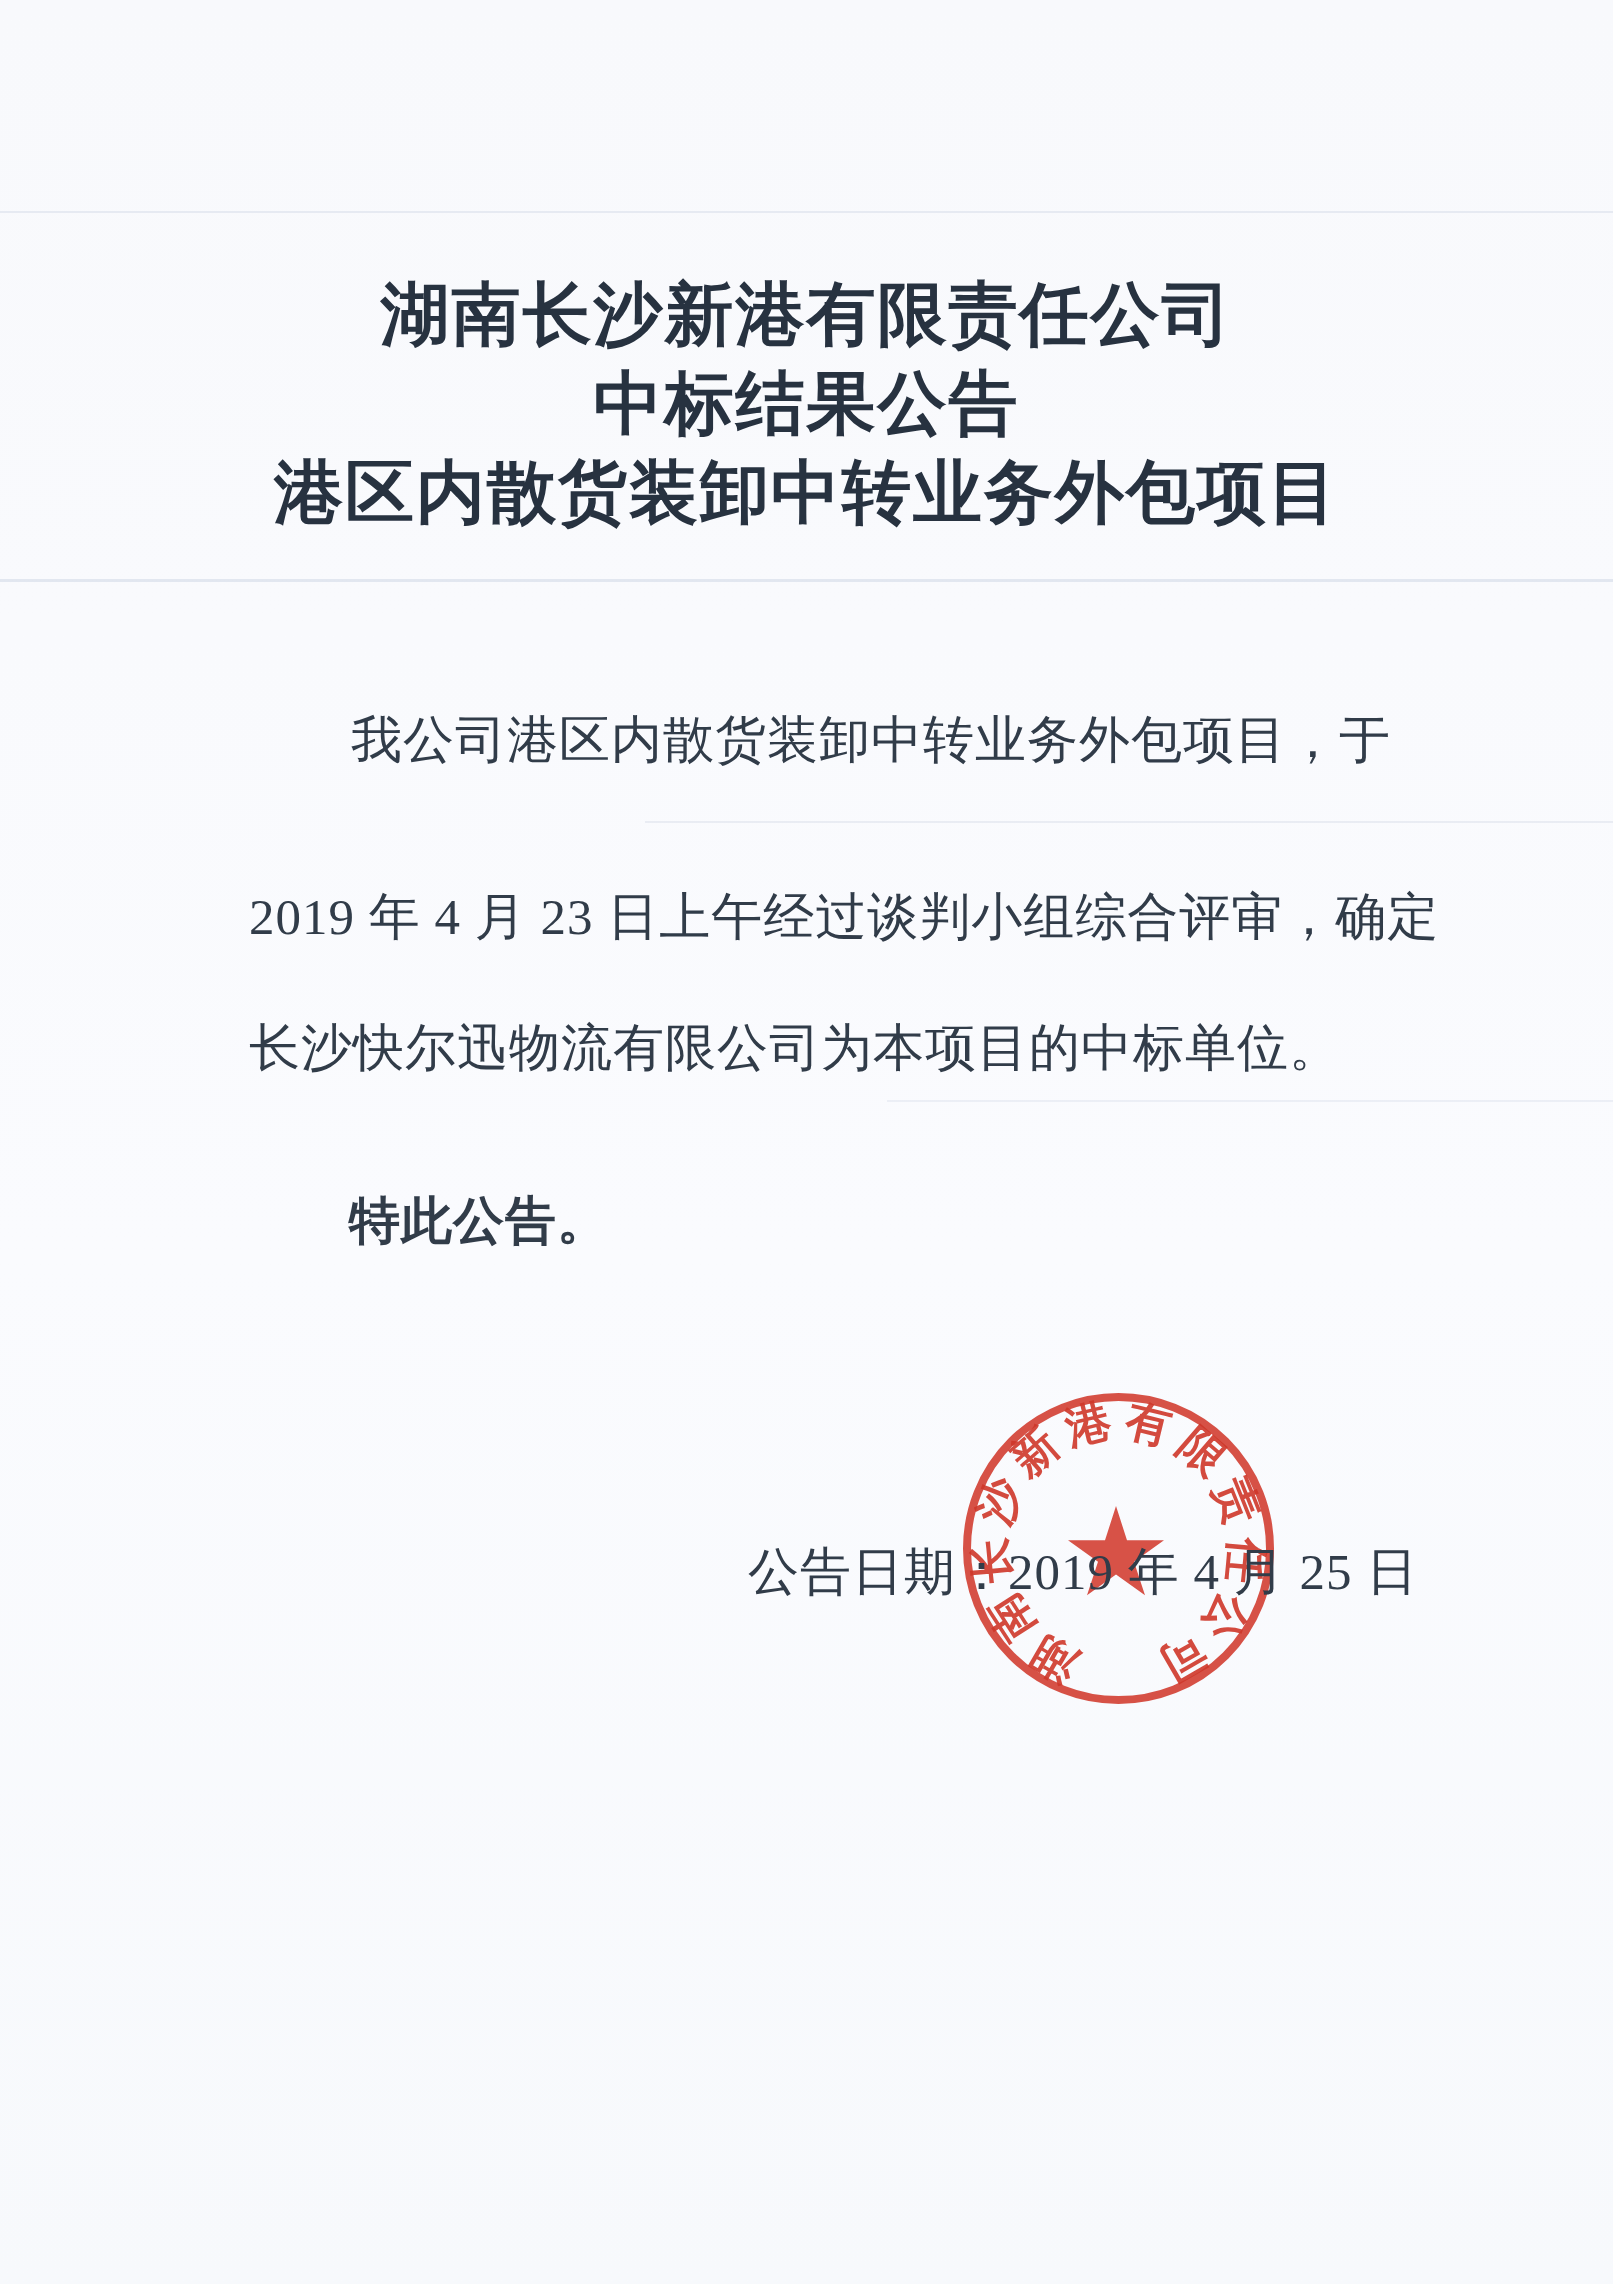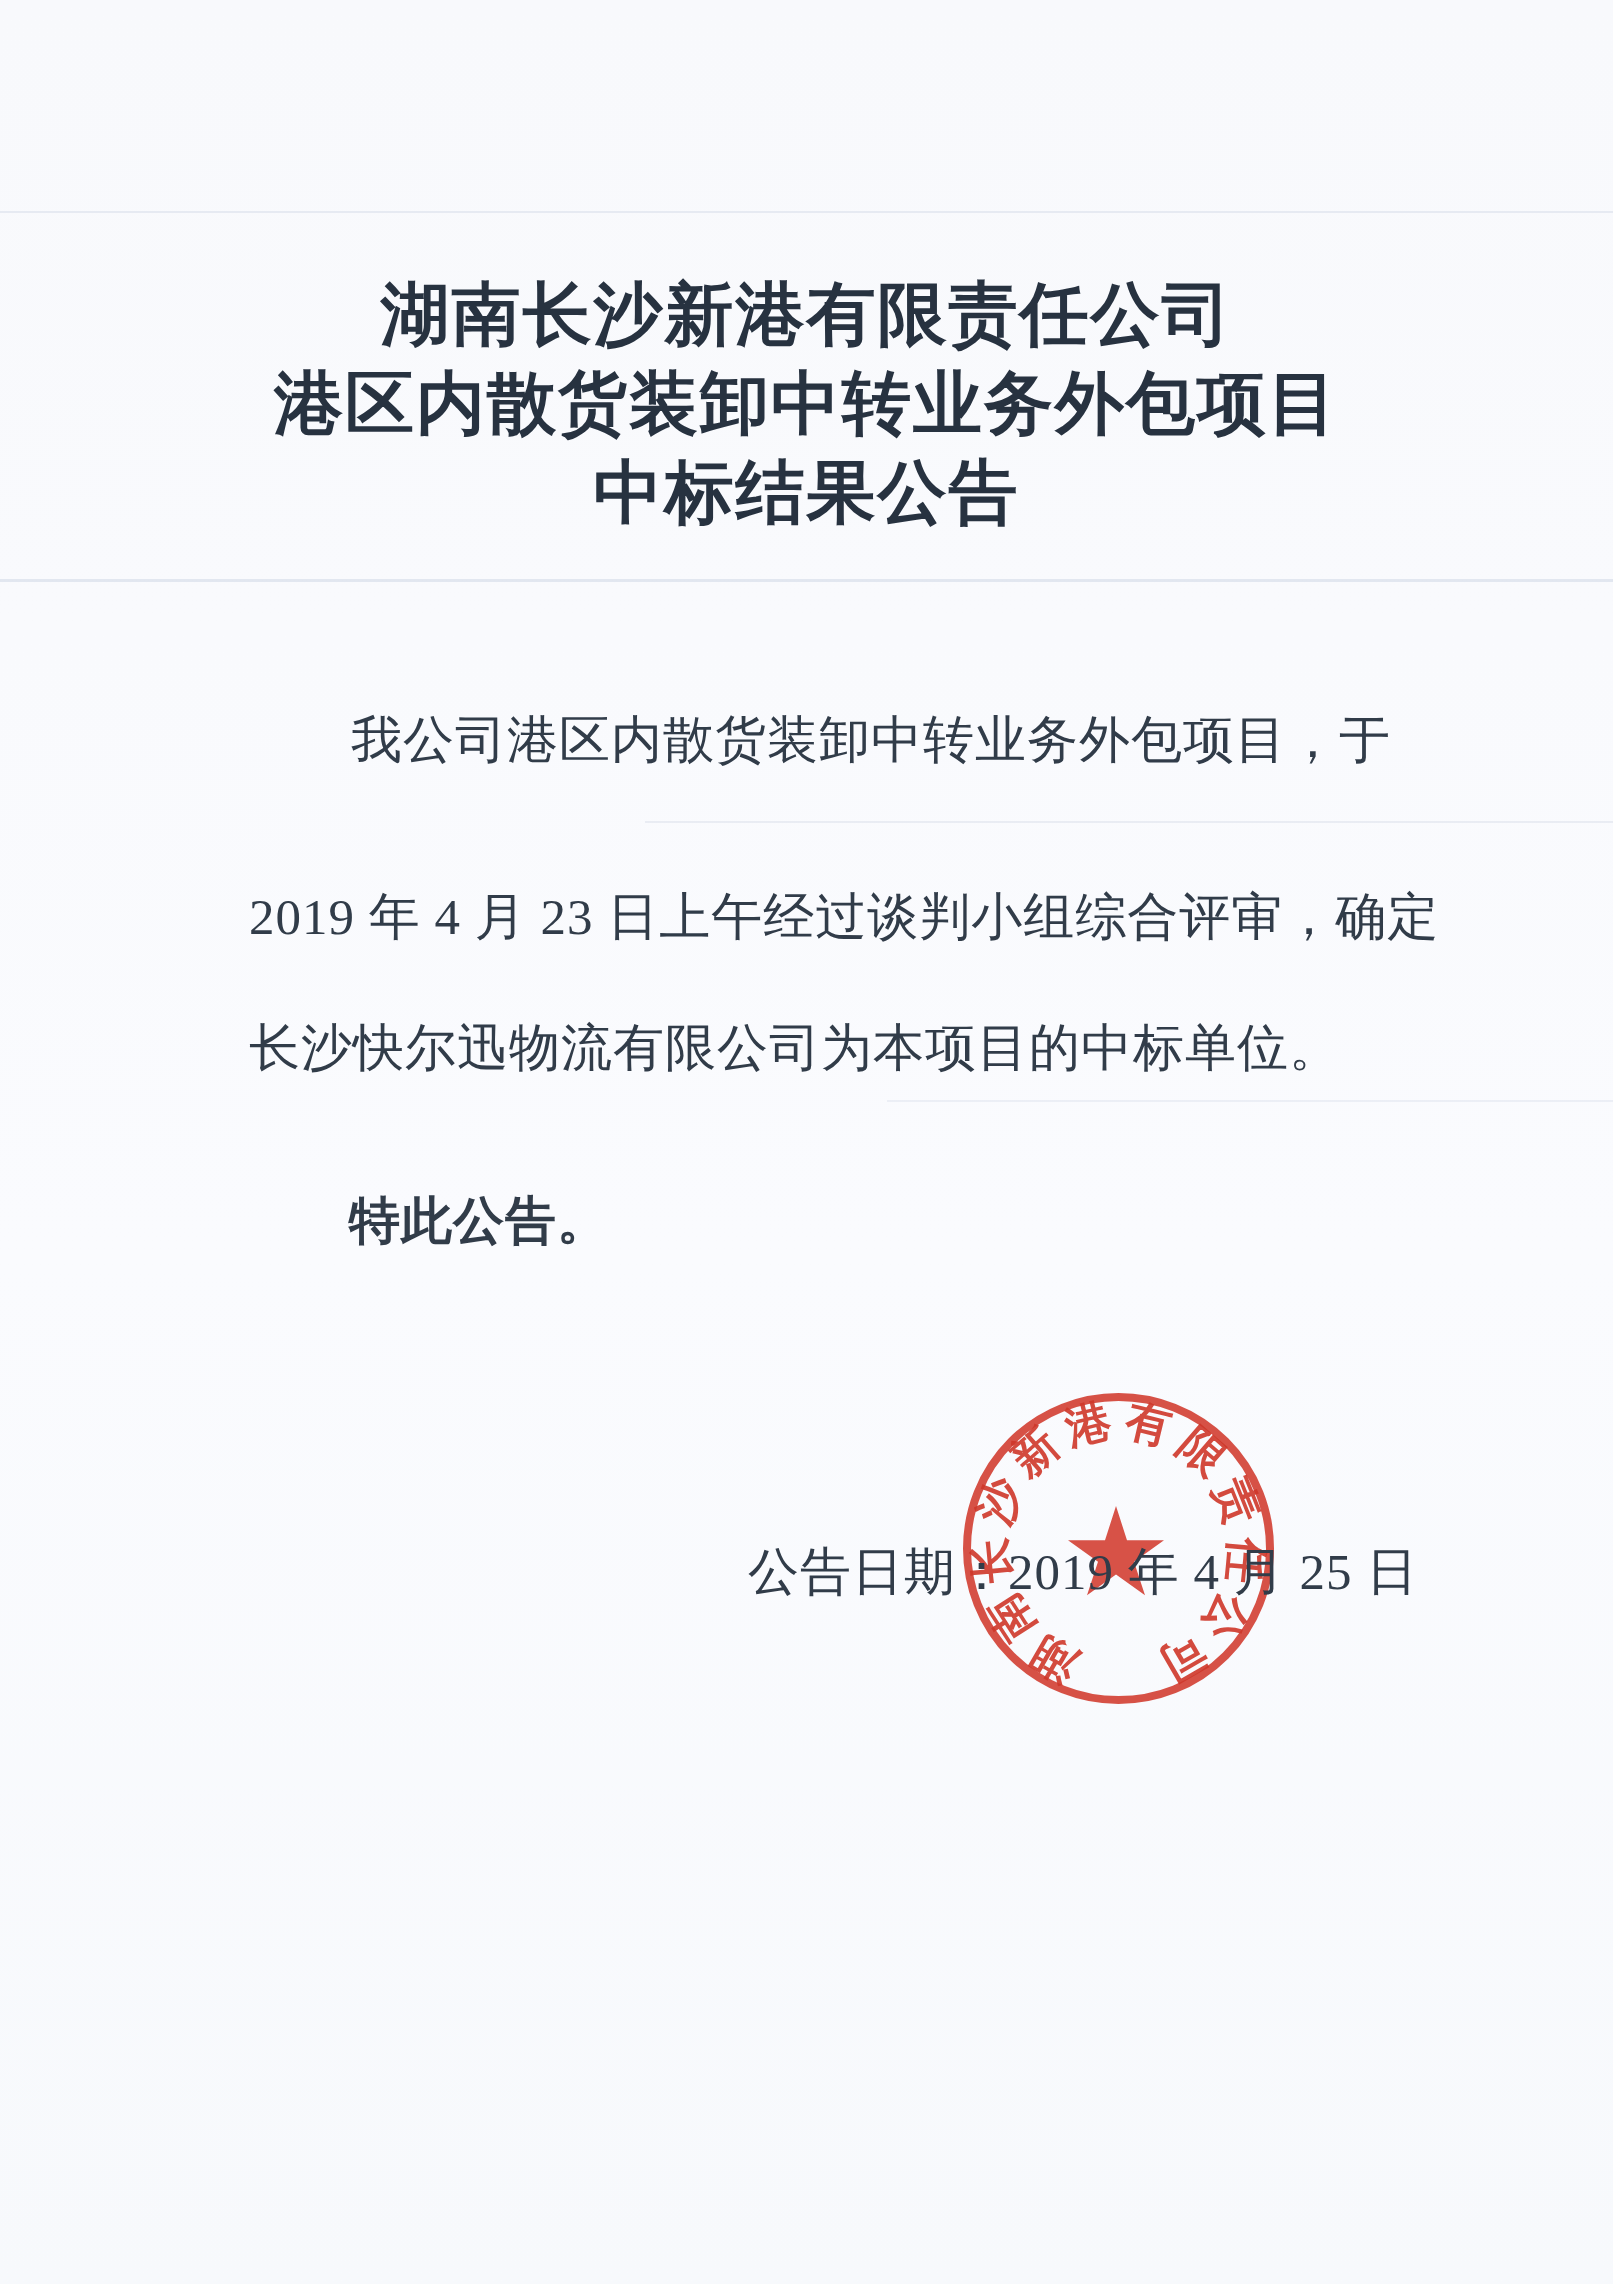--- a/index.html
+++ b/index.html
@@ -70,22 +70,22 @@
 
 <div class="page">
 
   <div class="streak s1"></div>
   <div class="streak s2"></div>
   <div class="streak s3"></div>
   <div class="streak s4"></div>
 
   <div class="title-block">
     <div>湖南长沙新港有限责任公司</div>
+    <div>中标结果公告</div>
     <div>港区内散货装卸中转业务外包项目</div>
-    <div>中标结果公告</div>
   </div>
 
   <div class="body-line p1">我公司港区内散货装卸中转业务外包项目，于</div>
   <div class="body-line p2">2019 年 4 月 23 日上午经过谈判小组综合评审，确定</div>
   <div class="body-line p3">长沙快尔迅物流有限公司为本项目的中标单位。</div>
 
   <div class="body-line closing">特此公告。</div>
 
   <div class="seal">
     <div class="seal-ring-border"></div>

